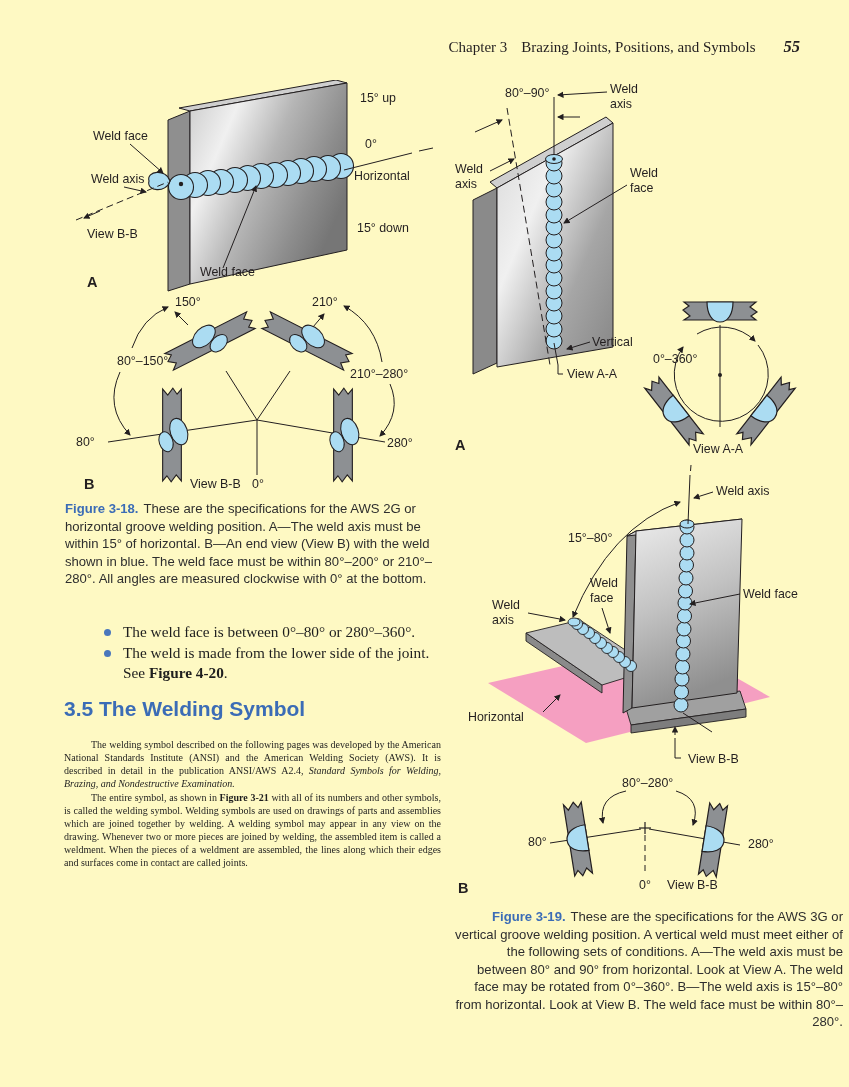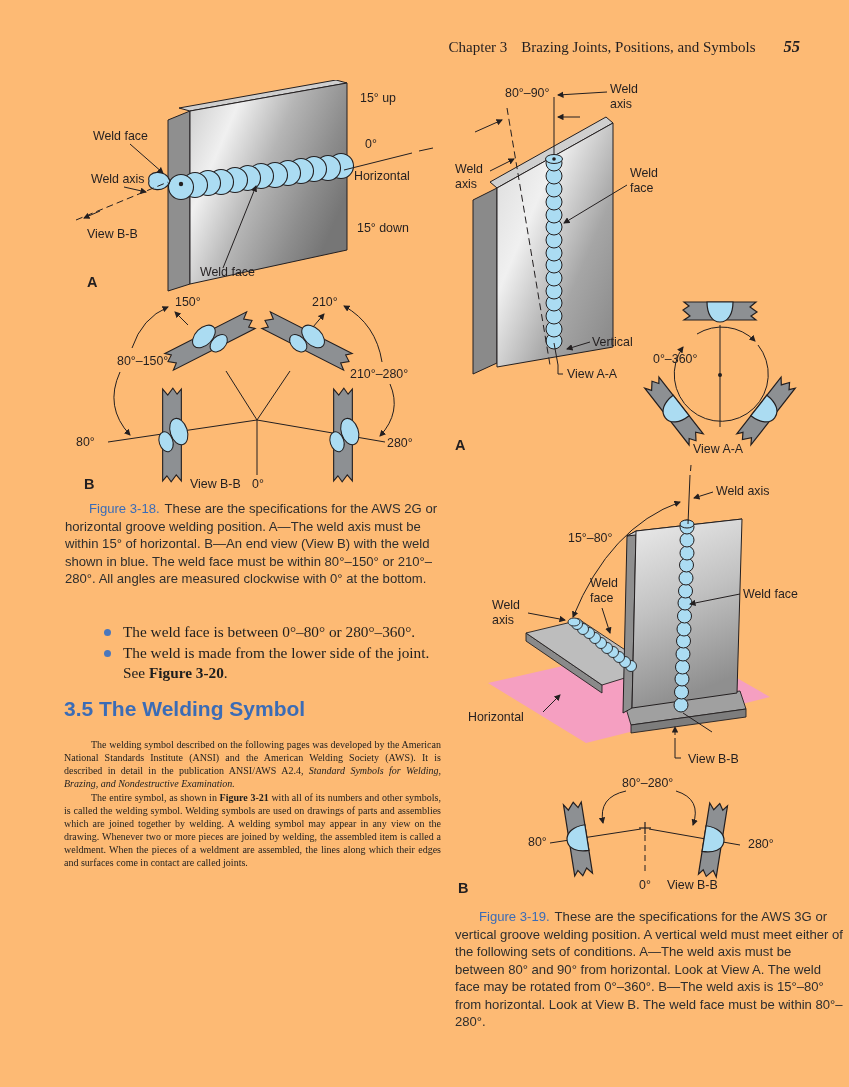--- a/index.html
+++ b/index.html
@@ -1,27 +1,27 @@
 <!DOCTYPE html>
 <html><head>
 <meta charset="utf-8">
 <style>
   html,body{margin:0;padding:0;background:#ffffff;}
-  .page{position:relative;width:849px;height:1087px;background:#fdba74;overflow:hidden;
+  .page{position:relative;width:849px;height:1087px;background:#fef9c3;overflow:hidden;
         font-family:"Liberation Serif",serif;color:#1e1e1e;}
   .abs{position:absolute;}
   
   .hdr{display:flex;justify-content:flex-end;align-items:baseline;font-size:15px;color:#231f20;}
   .hdr .chap{}
   .hdr .ttl{margin-left:14px;}
   .hdr .pg{margin-left:28px;font-weight:bold;font-size:16.5px;font-style:italic;}
   
   .cap{font-family:"Liberation Sans",sans-serif;font-size:13.1px;line-height:1.34;
        color:#2e2e2e;margin:0;}
-  .cap-label{color:#3b6cb6;font-weight:normal;margin-right:5px;margin-left:24px;}
+  .cap-label{color:#3b6cb6;font-weight:bold;margin-right:5px;}
   
   .blist{list-style:none;margin:0;padding:0;font-size:15.3px;line-height:1.3;color:#1e1e1e;}
   .blist li{display:flex;margin:0 0 1px 0;}
   .dot{flex:0 0 auto;width:7px;height:7px;border-radius:50%;background:#4a77bc;margin:7px 12px 0 0;}
   
   .h2{font-family:"Liberation Sans",sans-serif;font-weight:bold;font-size:21px;color:#3b6cb6;margin:0;}
   
   .body p{margin:0;text-align:justify;font-size:10px;line-height:1.315;text-indent:27px;}
   .body i{font-style:italic;}
   .body b, .blist b{font-weight:bold;}
@@ -138,31 +138,31 @@
     <text x="57" y="78">80°–150°</text>
     <text x="290" y="91">210°–280°</text>
     <text x="16" y="159">80°</text>
     <text x="327" y="160">280°</text>
     <text x="130" y="201">View B-B</text>
     <text x="192" y="201">0°</text>
     <text x="24" y="202" class="mk">B</text>
   </svg>
 
   <p class="cap abs" style="left:65px;top:500px;width:376px;">
-    <span class="cap-label">Figure 3-18.</span><span>These are the specifications for the AWS 2G or horizontal groove welding position. A—The weld axis must be within 15° of horizontal. B—An end view (View B) with the weld shown in blue. The weld face must be within 80°–150° or 210°–280°. All angles are measured clockwise with 0° at the bottom.</span>
+    <span class="cap-label">Figure 3-18.</span><span>These are the specifications for the AWS 2G or horizontal groove welding position. A—The weld axis must be within 15° of horizontal. B—An end view (View B) with the weld shown in blue. The weld face must be within 80°–200° or 210°–280°. All angles are measured clockwise with 0° at the bottom.</span>
   </p>
 
   <ul class="blist abs" style="left:104px;top:622px;width:345px;">
     <li>
       <span class="dot"></span>
       <span>The weld face is between 0°–80° or 280°–360°.</span>
     </li>
     <li>
       <span class="dot"></span>
-      <span><span>The weld is made from the lower side of the joint. See </span><b>Figure 3-20</b><span>.</span></span>
+      <span><span>The weld is made from the lower side of the joint. See </span><b>Figure 4-20</b><span>.</span></span>
     </li>
   </ul>
 
   <h2 class="h2 abs" style="left:64px;top:697px;">3.5 The Welding Symbol</h2>
 
   <div class="body abs" style="left:64px;top:738px;width:377px;">
     <p><span>The welding symbol described on the following pages was developed by the American National Standards Institute (ANSI) and the American Welding Society (AWS). It is described in detail in the publication ANSI/AWS A2.4, </span><i>Standard Symbols for Welding, Brazing, and Nondestructive Examination.</i></p>
     <p><span>The entire symbol, as shown in </span><b>Figure 3-21</b><span> with all of its numbers and other symbols, is called the welding symbol. Welding symbols are used on drawings of parts and assemblies which are joined together by welding. A welding symbol may appear in any view on the drawing. Whenever two or more pieces are joined by welding, the assembled item is called a weldment. When the pieces of a weldment are assembled, the lines along which their edges and surfaces come in contact are called joints.</span></p>
   </div>
 
@@ -326,17 +326,17 @@
       <use href="#gsym" transform="translate(263,765) rotate(-81)"></use>
       <text x="172" y="712">80°–280°</text>
       <text x="78" y="771">80°</text>
       <text x="298" y="773">280°</text>
       <text x="189" y="814">0°</text>
       <text x="217" y="814">View B-B</text>
       <text x="8" y="818" class="mk">B</text>
     </g>
   </svg>
 
-  <p class="cap abs" style="left:455px;top:908px;width:388px;">
+  <p class="cap abs" style="left:455px;top:908px;width:388px;text-align:right;">
     <span class="cap-label">Figure 3-19.</span><span>These are the specifications for the AWS 3G or vertical groove welding position. A vertical weld must meet either of the following sets of conditions. A—The weld axis must be between 80° and 90° from horizontal. Look at View A. The weld face may be rotated from 0°–360°. B—The weld axis is 15°–80° from horizontal. Look at View B. The weld face must be within 80°–280°.</span>
   </p>
 
 </div>
 
 </body></html>

